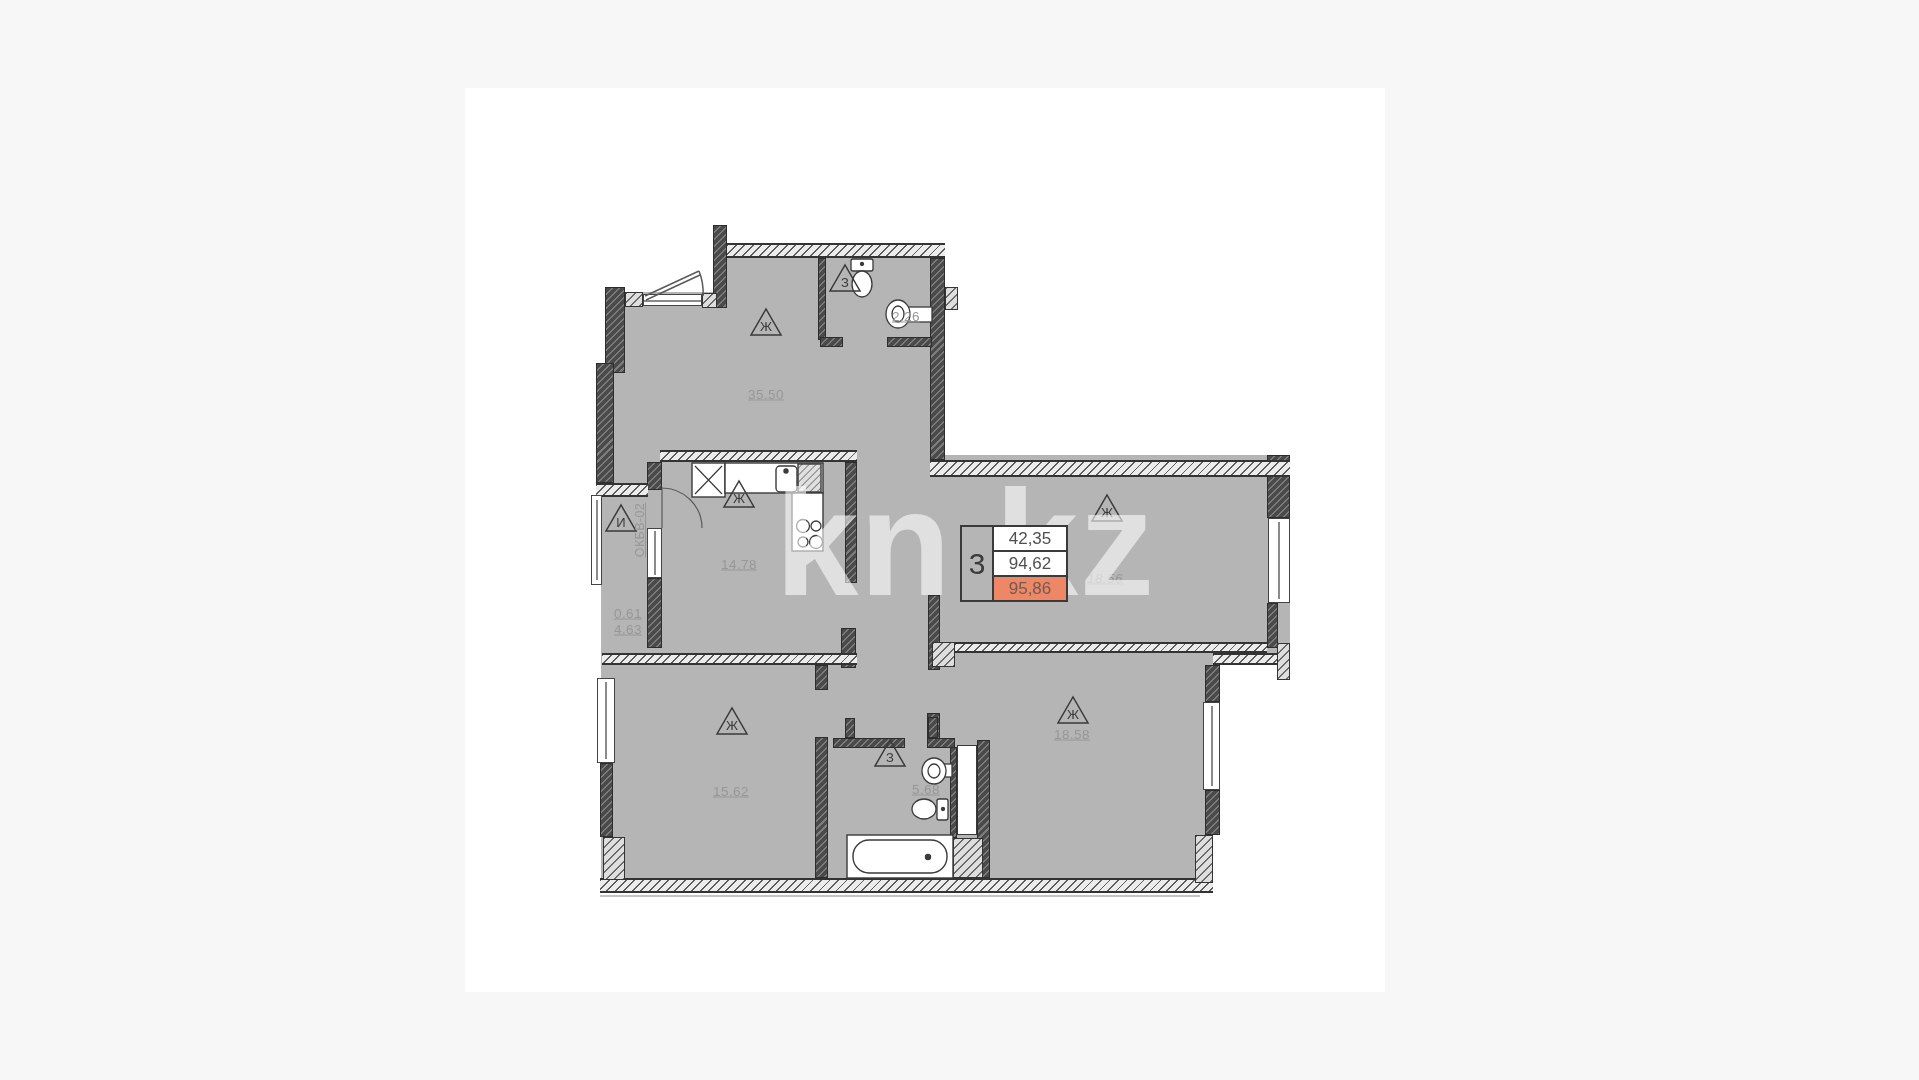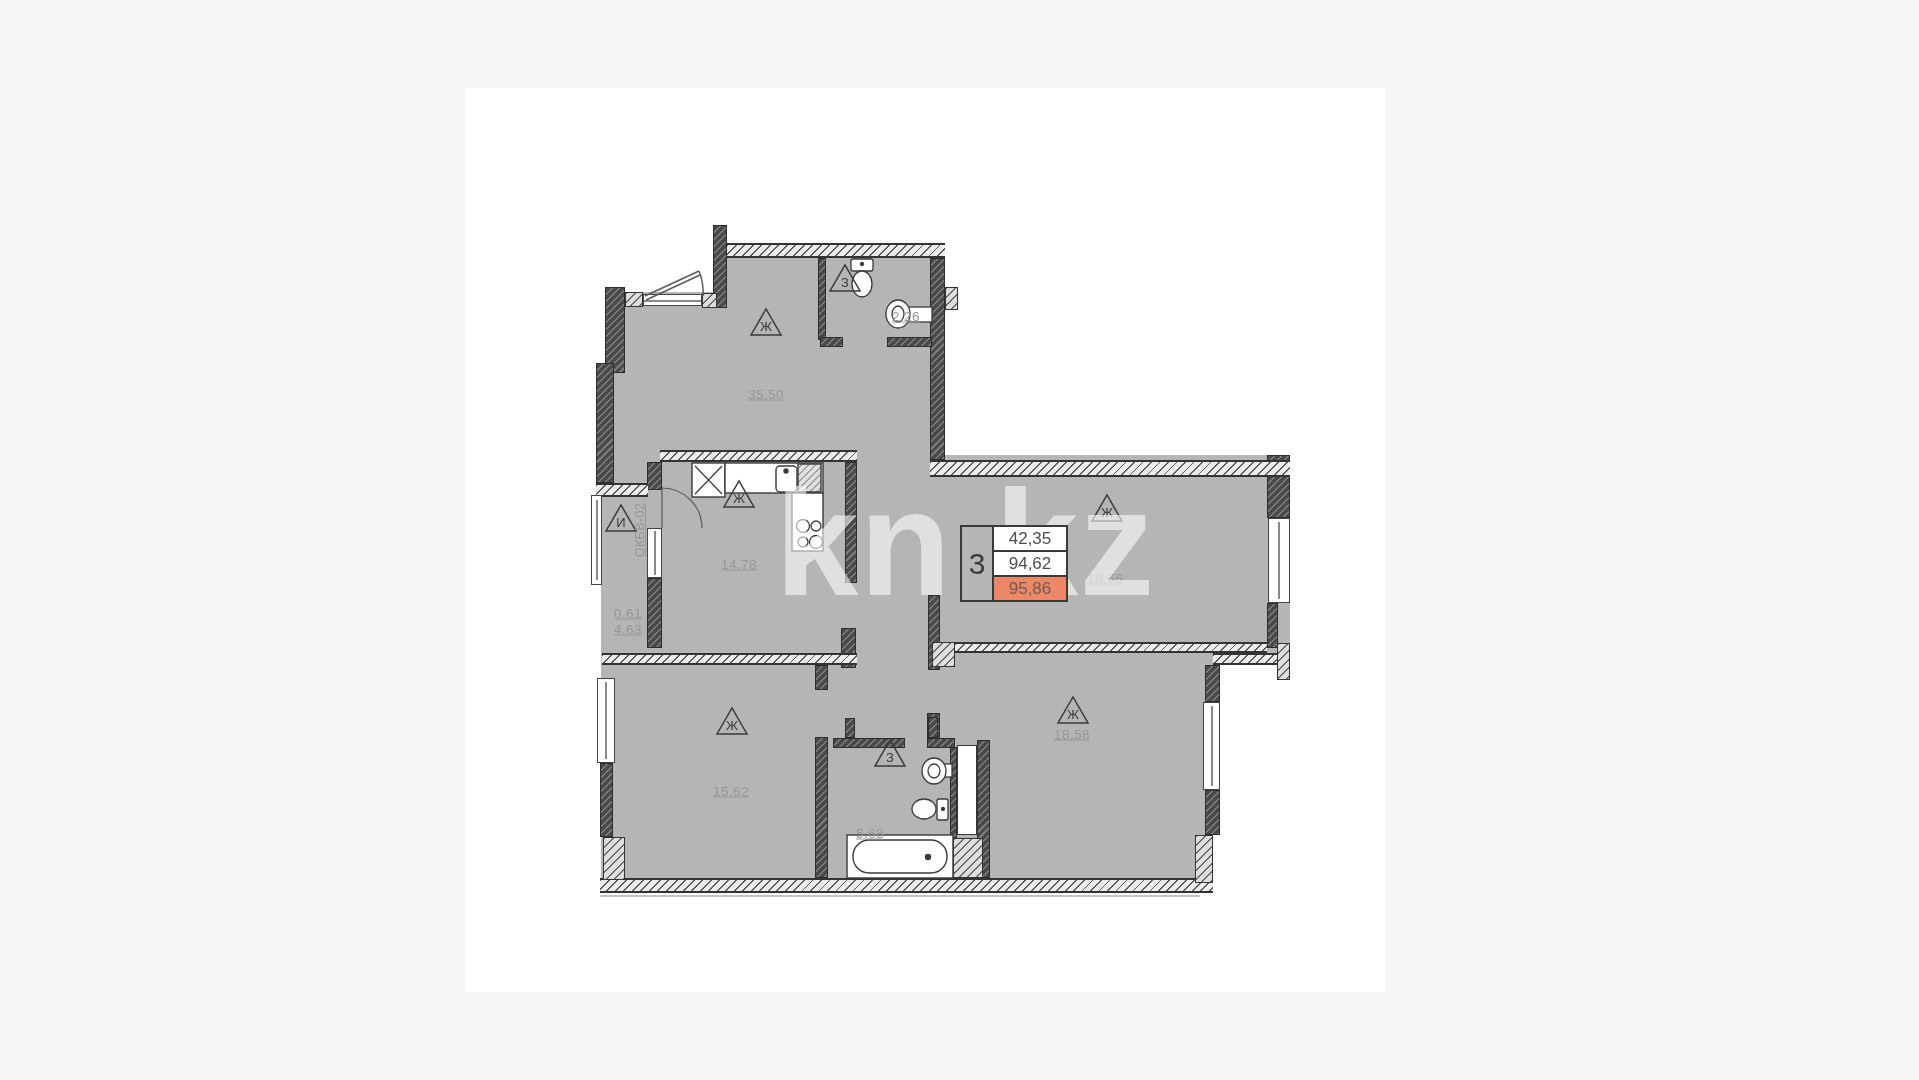--- a/index.html
+++ b/index.html
@@ -192,21 +192,21 @@
   </svg>
 
   <div class="lbl" style="left:766px;top:394px;">35.50</div>
   <div class="lbl" style="left:886px;top:316px;margin-left:20px;">2.26</div>
   <div class="lbl" style="left:739px;top:564px;">14.78</div>
   <div class="lbl vert" style="left:640px;top:530px;">ОКБВ-02</div>
   <div class="lbl" style="left:628px;top:613px;">0.61</div>
   <div class="lbl" style="left:628px;top:629px;">4.63</div>
   <div class="lbl" style="left:1105px;top:578px;font-style:italic;">18.56</div>
   <div class="lbl" style="left:731px;top:791px;">15.62</div>
-  <div class="lbl" style="left:870px;top:789px;margin-top:44px;">5.68</div>
+  <div class="lbl" style="left:926px;top:789px;">5.68</div>
   <div class="lbl" style="left:1072px;top:734px;">18.58</div>
 
   <div class="ibox">
     <div class="ib-left">3</div>
     <div class="ib-rows">
       <div class="ib-row">42,35</div>
       <div class="ib-row">94,62</div>
       <div class="ib-row ib-hl">95,86</div>
     </div>
   </div>

